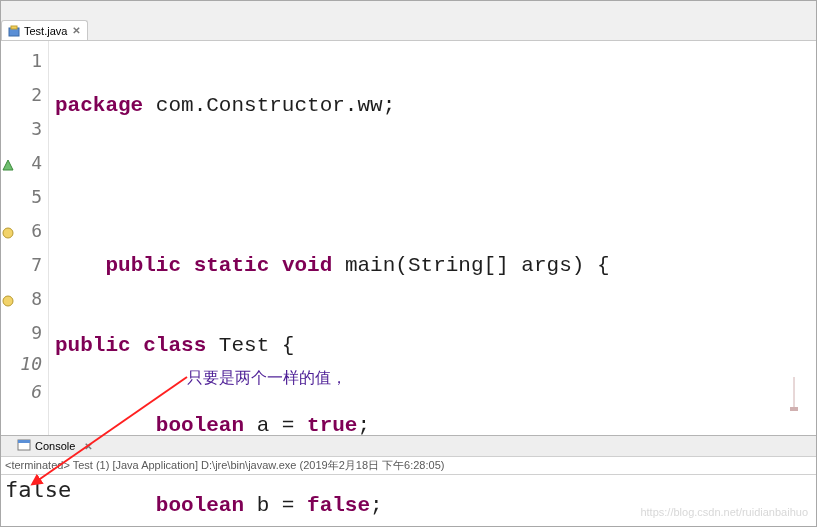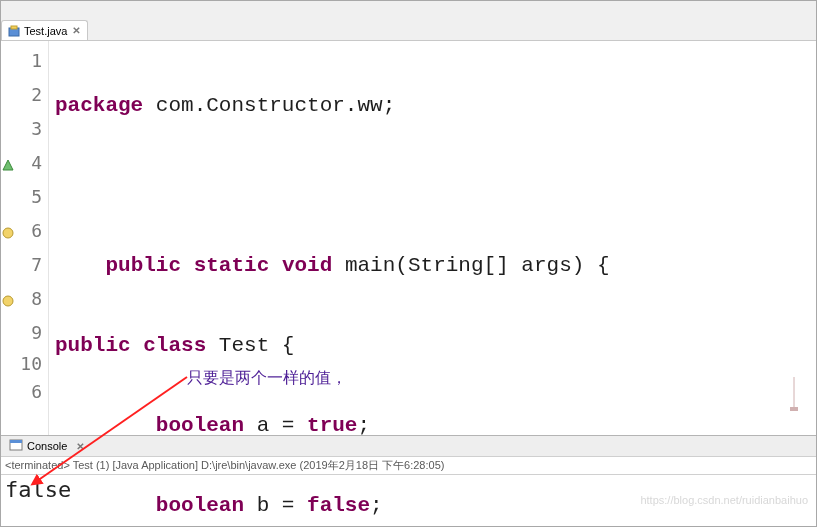--- a/index.html
+++ b/index.html
@@ -61,21 +61,21 @@
     height: 34px;
     display:flex;
     align-items:center;
     justify-content:flex-end;
     padding-right:6px;
     font-family: Consolas, monospace;
     font-size: 18px;
     color: #787878;
     position:relative;
   }
-  .gutter-row.short { height:28px; }
+  .gutter-row.short { height:28px;font-style:italic; }
   .marker {
     position:absolute;
     left:0px;
     top:50%;
     transform:translateY(-50%);
     width:14px;height:14px;
   }
   .code {
     flex:1;
     font-family: Consolas, "Courier New", monospace;
@@ -109,21 +109,21 @@
     height:120px;
     pointer-events:none;
   }
   .console-header {
     height:22px;
     background:#eeeeee;
     border-top:1px solid #b4b4b4;
     border-bottom:1px solid #cfcfcf;
     display:flex;
     align-items:center;
-    padding:0 8px;
+    padding:0 16px;
     gap:4px;
     font-size:11px;
   }
   .console-status {
     height:18px;
     background:#fff;
     border-bottom:1px solid #d0d0d0;
     padding:1px 4px;
     font-size:11px;
     color:#5a5a5a;
@@ -134,21 +134,21 @@
     background:#fff;
     padding:2px 4px;
     font-family: Consolas, monospace;
     font-size:22px;
     color:#222;
     height:50px;
   }
   .watermark {
     position:absolute;
     right:8px;
-    bottom:20px;
+    bottom:8px;
     font-size:11px;
     color:#d8d8d8;
   }
   .brace-line-deco {
     position:absolute;
     right:18px;
     top:336px;
     width:8px;height:34px;
   }
 </style>

